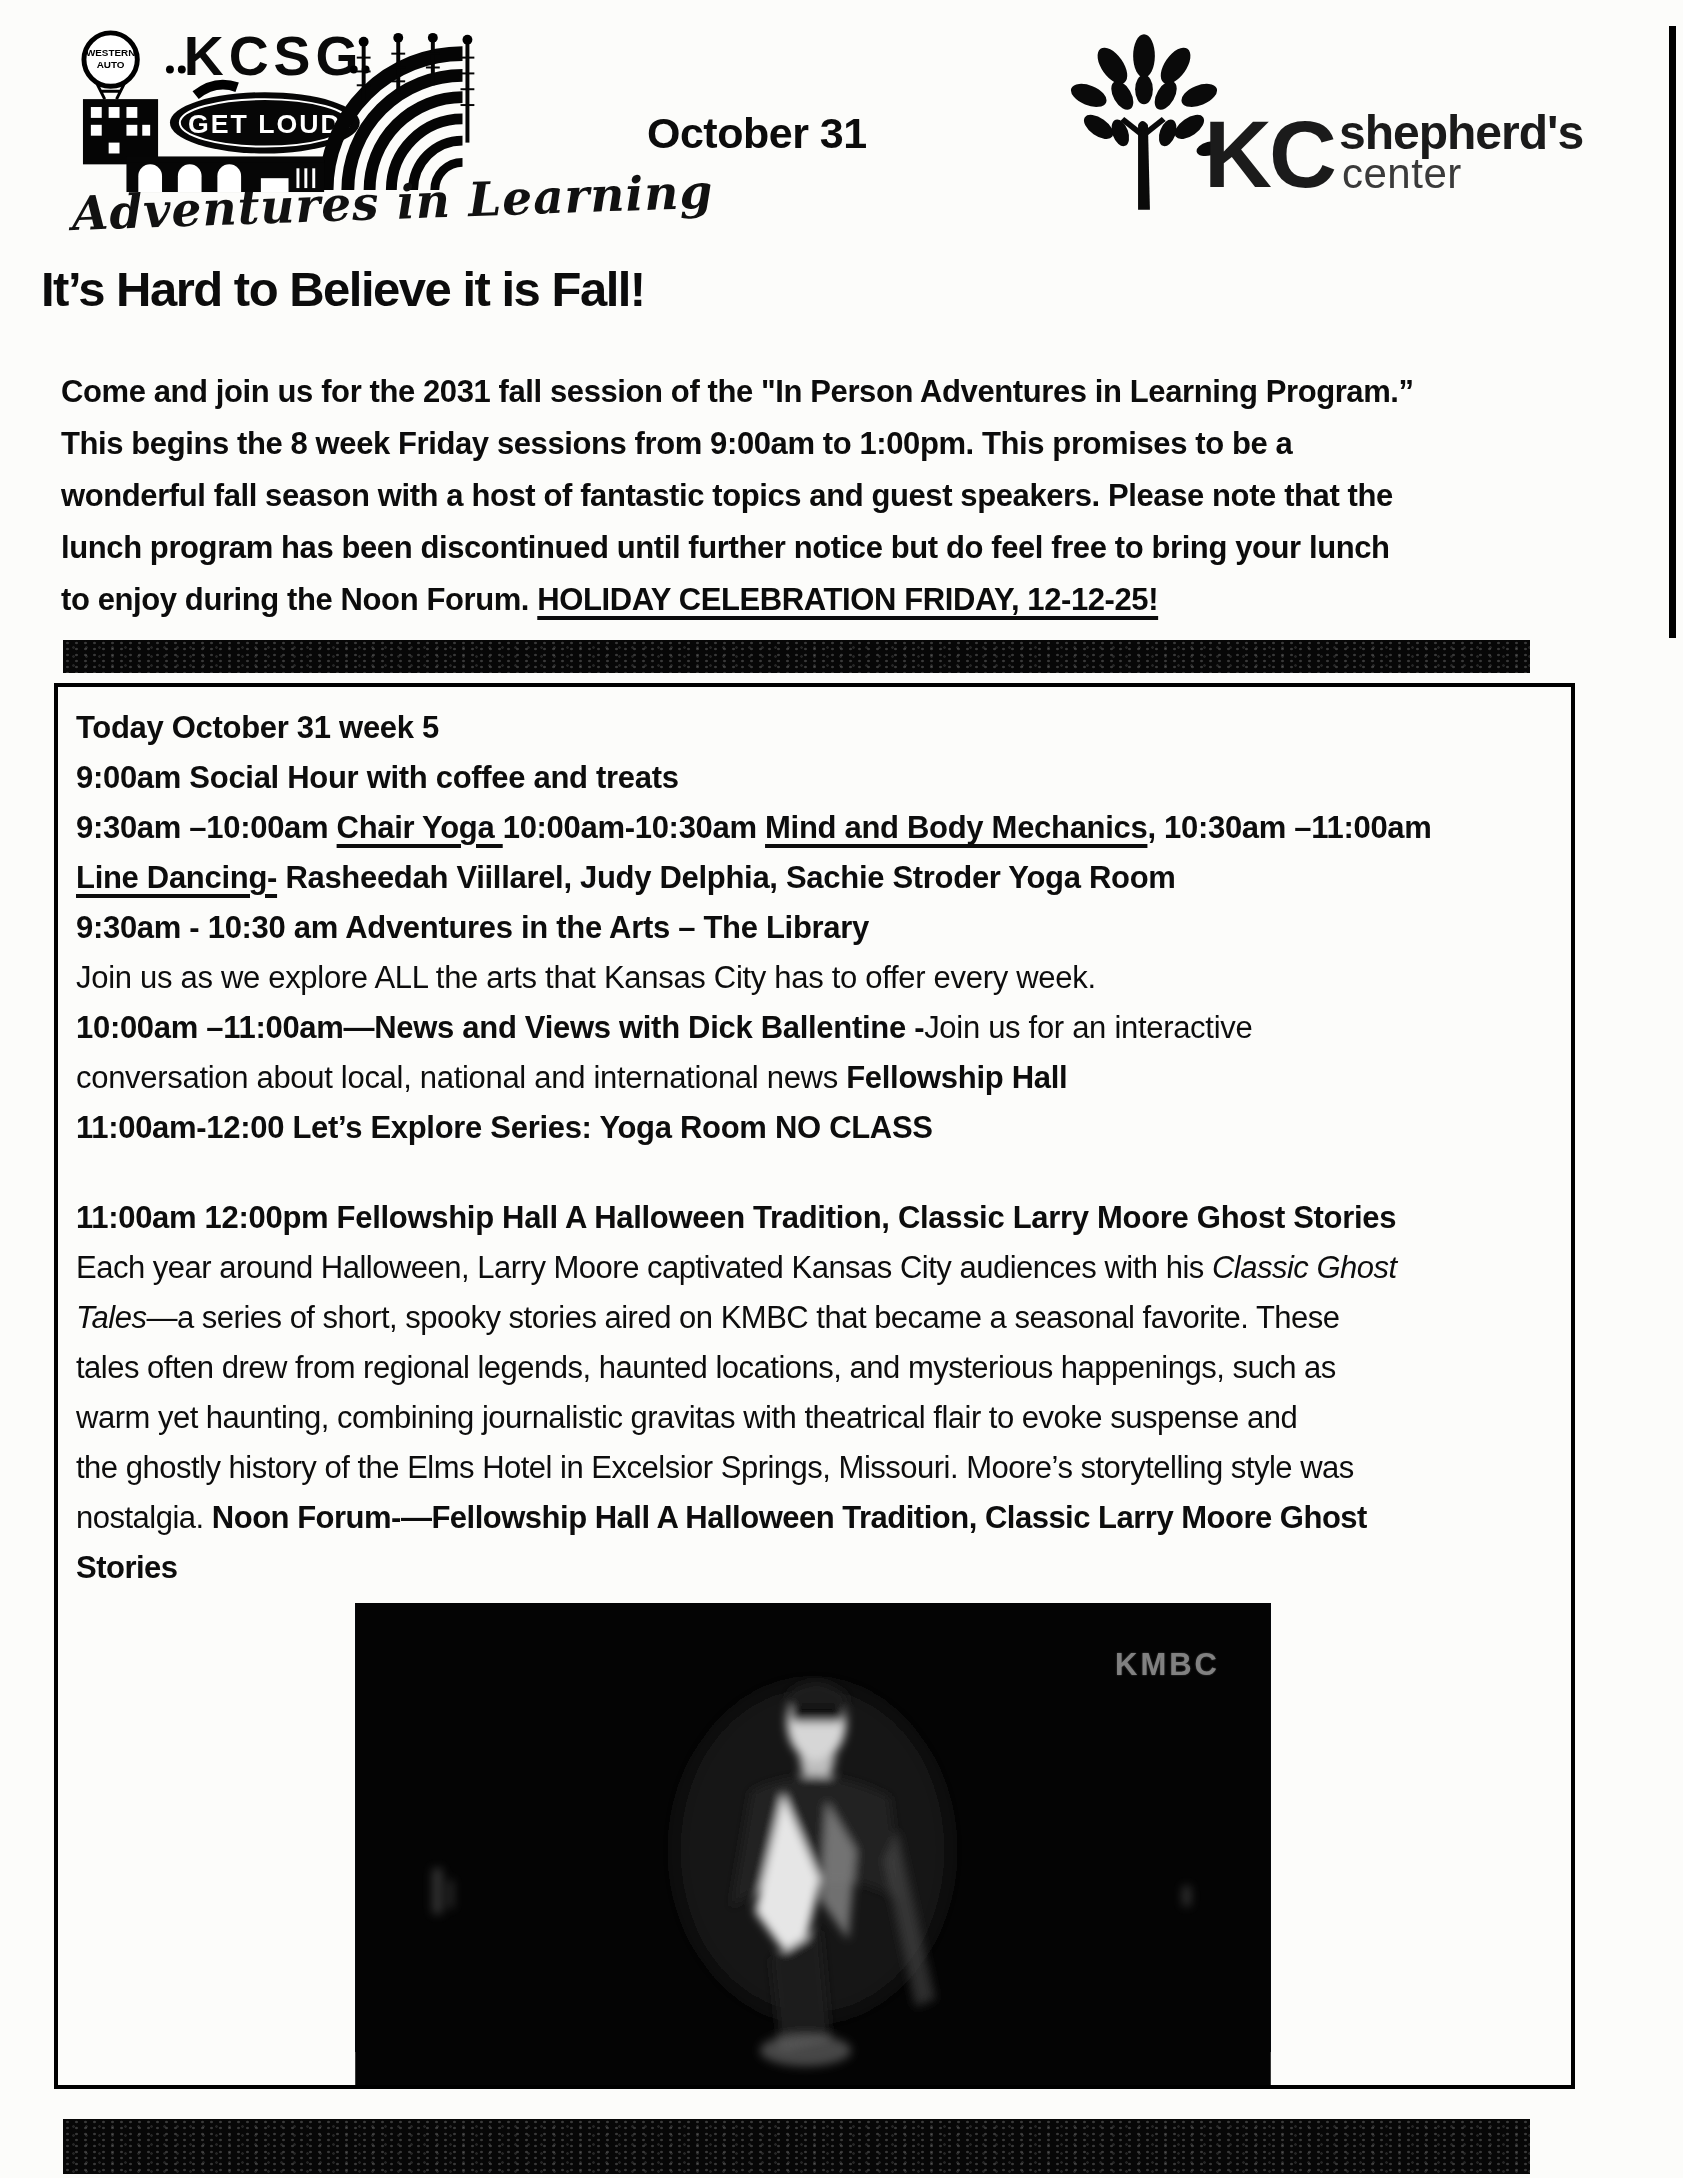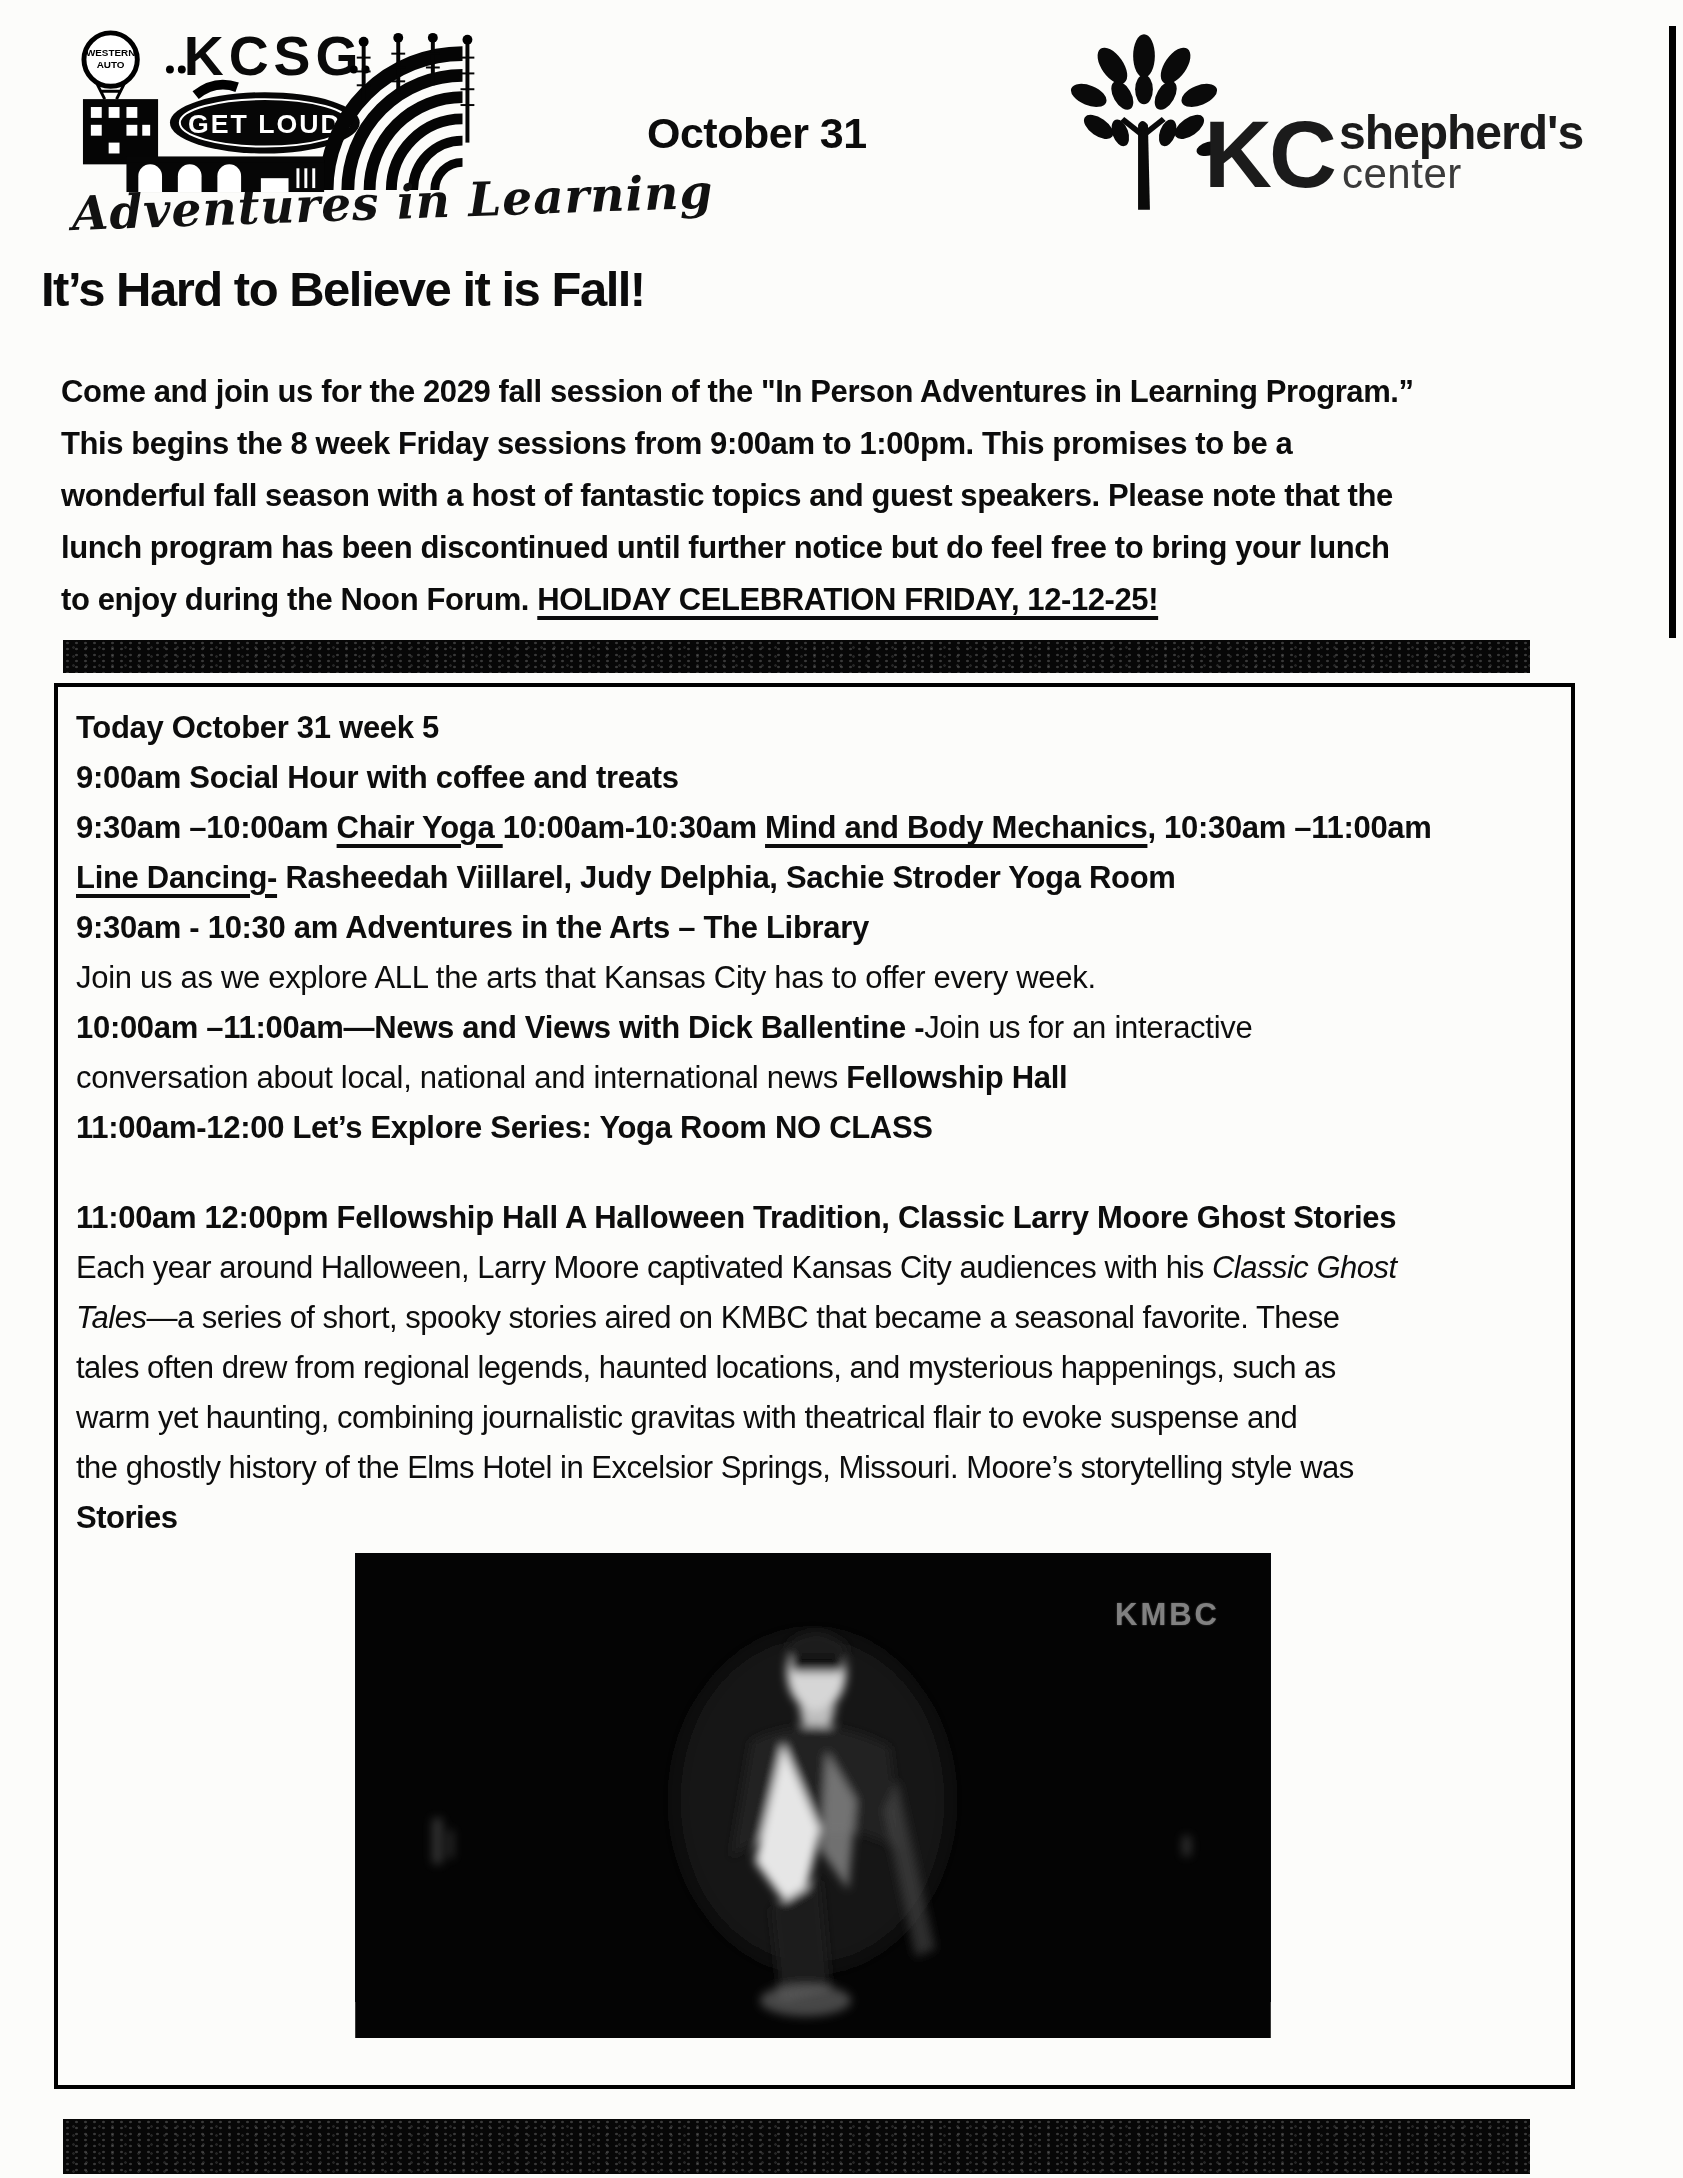--- a/index.html
+++ b/index.html
@@ -174,21 +174,21 @@
       <ellipse cx="142" cy="116" rx="7" ry="13" transform="rotate(75 142 116)"></ellipse>
     </g>
   </svg>
   <div class="abs kc-big">KC</div>
   <div class="abs sc-line1">shepherd's</div>
   <div class="abs sc-line2">center</div>
 
   <div class="abs title">It’s Hard to Believe it is Fall!</div>
 
   <div class="abs intro">
-    <div class="line"><span class="b">Come and join  us for the 2029 fall session of the "In Person Adventures in Learning Program.”</span></div>
+    <div class="line"><span class="b">Come and join  us for the 2031 fall session of the "In Person Adventures in Learning Program.”</span></div>
     <div class="line"><span class="b">This begins the 8 week Friday sessions from 9:00am to 1:00pm. This promises to be a</span></div>
     <div class="line"><span class="b">wonderful fall season with a host of fantastic topics and guest speakers.  Please note that the</span></div>
     <div class="line"><span class="b">lunch program has been discontinued until further notice but do feel free to bring your lunch</span></div>
     <div class="line"><span class="b">to enjoy during the Noon Forum. </span><span class="b u">HOLIDAY CELEBRATION FRIDAY, 12-12-25!</span></div>
   </div>
 
   <div class="abs noise-bar bar-top"></div>
 
   <div class="abs box">
     <div class="line"><span class="b">Today October 31 week 5</span></div>
@@ -203,20 +203,21 @@
 
     <div class="gap"></div>
 
     <div class="line"><span class="b">11:00am 12:00pm Fellowship Hall  A Halloween Tradition, Classic Larry Moore Ghost Stories</span></div>
     <div class="para">
       <div class="line"><span>Each year around Halloween, Larry Moore captivated Kansas City audiences with his </span><span class="i">Classic Ghost</span></div>
       <div class="line"><span class="i">Tales</span><span>—a series of short, spooky stories aired on KMBC that became a seasonal favorite. These</span></div>
       <div class="line"><span>tales often drew from regional legends, haunted locations, and mysterious happenings, such as</span></div>
       <div class="line"><span>warm yet haunting, combining journalistic gravitas with theatrical flair to evoke suspense and</span></div>
       <div class="line"><span>the ghostly history of the Elms Hotel in Excelsior Springs, Missouri. Moore’s storytelling style was</span></div>
+      <div class="line"><span>nostalgia. </span><span class="b">Noon Forum-—Fellowship Hall A Halloween Tradition, Classic Larry Moore Ghost</span></div>
       <div class="line"><span class="b">Stories</span></div>
     </div>
 
     <div class="photo">
       <svg width="916" height="485" viewBox="0 0 925 490" aria-hidden="true">
         <defs>
           <filter id="soft" x="-40%" y="-40%" width="180%" height="180%">
               <feGaussianBlur stdDeviation="5"></feGaussianBlur>
             </filter>
           <filter id="softer" x="-60%" y="-60%" width="220%" height="220%">

